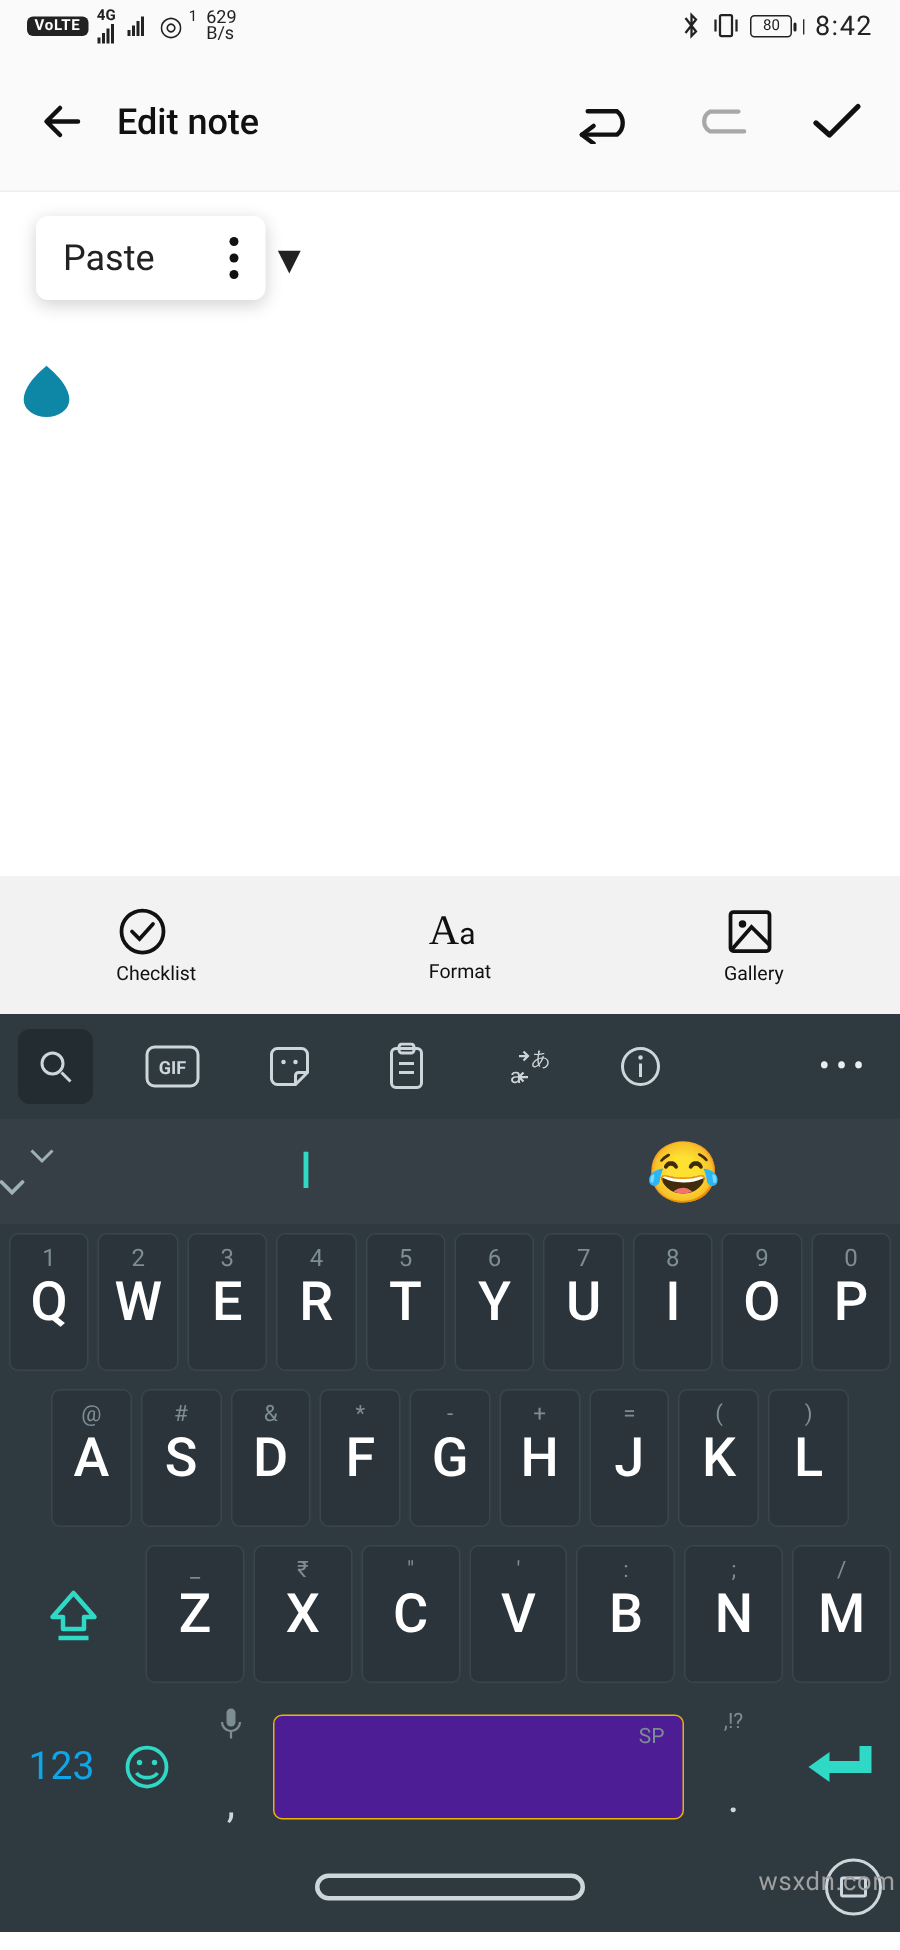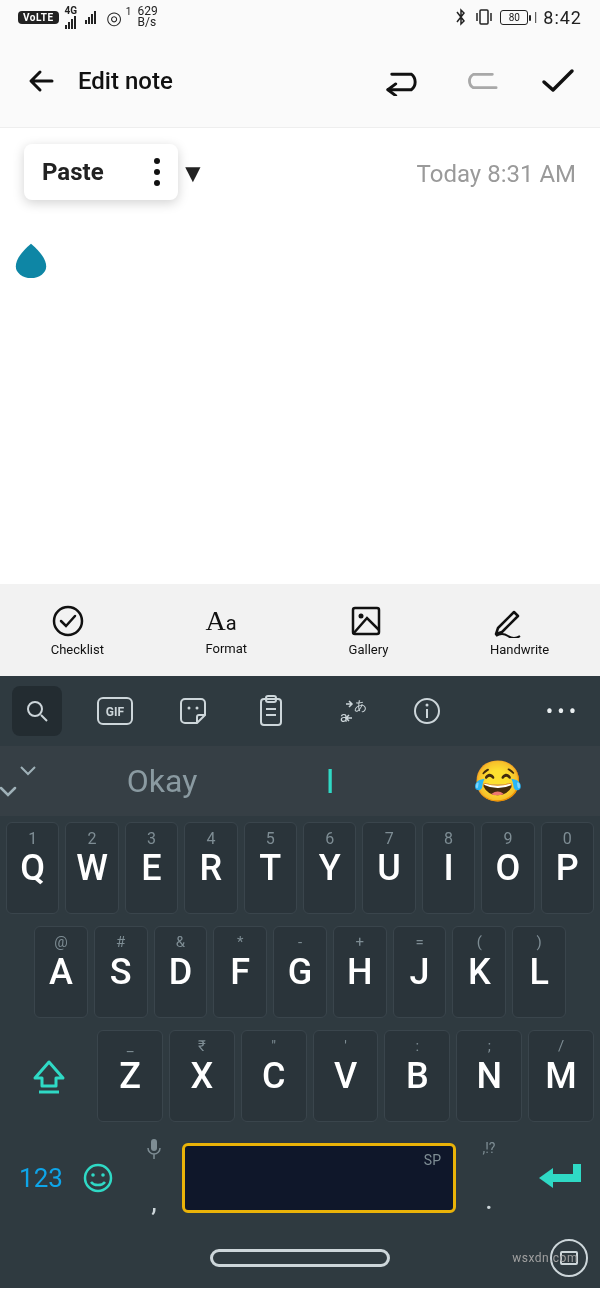--- a/index.html
+++ b/index.html
@@ -24,21 +24,21 @@
   .app-bar{height:94px;background:#fafafa;display:flex;align-items:center;padding:0 24px;gap:18px;border-bottom:1px solid #eee;}
   .app-title{font-size:24px;font-weight:500;color:#111;}
   .app-actions{margin-left:auto;display:flex;gap:42px;}
   .ic{width:36px;height:36px;display:flex;align-items:center;justify-content:center;}
   svg{display:block}
 
   
   .note-body{position:relative;padding:30px 24px 0 24px;height:456px;background:#fff;}
   .category-row{display:flex;align-items:center;font-size:26px;color:#222;}
   .timestamp{margin-left:auto;color:#9a9a9a;font-size:24px;}
-  .context-menu{position:absolute;top:16px;left:24px;background:#fff;border-radius:8px;box-shadow:0 3px 12px rgba(0,0,0,.18);display:flex;align-items:center;padding:14px 18px;gap:50px;font-weight:bold;}
+  .context-menu{position:absolute;top:16px;left:24px;background:#fff;border-radius:8px;box-shadow:0 3px 12px rgba(0,0,0,.18);display:flex;align-items:center;padding:14px 18px;gap:50px;}
   .context-menu .label{font-size:24px;color:#222;}
   .dots3{display:flex;flex-direction:column;gap:5px;}
   .dots3 span{width:6px;height:6px;background:#111;border-radius:50%;}
   .cursor-drop{position:absolute;top:112px;left:12px;width:38px;height:38px;}
 
   
   .note-toolbar{height:92px;background:#f2f2f2;display:flex;justify-content:space-around;align-items:center;}
   .tool{display:flex;flex-direction:column;align-items:flex-start;gap:4px;color:#111;}
   .tool .lbl{font-size:13px;}
 
@@ -60,31 +60,31 @@
   .key .main{font-size:36px;font-weight:500;color:#fff;}
   .row2{padding:6px 34px;}
   .key .sym{position:absolute;top:6px;font-size:15px;color:#7e8d94;}
   .row3{padding:6px 6px;align-items:center;}
   .shift, .del{flex:1.2;background:transparent;border:none;color:#2fd9c5;height:92px;display:flex;align-items:center;justify-content:center;}
   .del{font-size:28px;letter-spacing:2px;}
   .row4{display:flex;align-items:center;height:100px;padding:0 6px;gap:6px;}
   .k123{width:70px;font-size:26px;color:#0ea5e9;text-align:center;}
   .emoji-key{width:44px;font-size:30px;color:#2fd9c5;text-align:center;}
   .mic-col{width:44px;height:100%;display:flex;flex-direction:column;align-items:center;justify-content:space-between;padding:10px 0;}
-  .space{flex:1;height:70px;background:#0f172a;border:3px solid #eab308;border-radius:6px;position:relative;}
+  .space{flex:1;height:70px;background:#4c1d95;border:1px solid #eab308;border-radius:6px;position:relative;}
   .space .sp{position:absolute;top:6px;right:12px;font-size:14px;color:#7e8d94;}
   .punct{width:54px;height:100%;display:flex;flex-direction:column;align-items:center;justify-content:space-between;padding:12px 0;color:#cdd6da;font-size:20px;}
   .enter{width:72px;display:flex;align-items:center;justify-content:center;}
 
   
   .nav{height:60px;background:#2f3a40;display:flex;align-items:center;justify-content:center;gap:160px;}
   .pill{width:180px;height:18px;border:3px solid #cdd6da;border-radius:12px;}
   .kbd-circle{width:38px;height:38px;border:2.5px solid #cdd6da;border-radius:50%;display:flex;align-items:center;justify-content:center;}
   .kbd-circle .inner{width:18px;height:14px;border:2px solid #cdd6da;border-radius:2px;}
-  .watermark{position:fixed;bottom:35px;right:22px;font-size:12px;color:#a0a0a0;letter-spacing:.5px;}
+  .watermark{position:fixed;bottom:35px;right:3px;font-size:17px;color:#a0a0a0;letter-spacing:.5px;}
 </style>
 </head>
 <body>
 
 <div class="status-bar">
   <div class="status-left">
     <span class="volte-badge">VoLTE</span>
     <div style="display:flex;flex-direction:column;align-items:center;margin-left:2px;text-align:center;">
       <span class="sig-4g">4G</span>
       <div class="sig-bars">
@@ -157,21 +157,20 @@
         </svg>
     </div>
   </div>
 </div>
 
 <div class="note-body">
   <div class="category-row">
     <span style="visibility:hidden">No categ</span>
     <span style="font-weight:700;">ory</span>
     <span style="margin-left:14px;">▼</span>
-    <span class="timestamp">Today 8:31 AM</span>
   </div>
 
   <div class="context-menu">
     <span class="label">Paste</span>
     <div class="dots3">
         <span></span>
         <span></span>
         <span></span>
       </div>
   </div>
@@ -194,27 +193,20 @@
     <span class="lbl">Format</span>
   </div>
   <div class="tool">
     <svg width="34" height="34" viewBox="0 0 34 34">
         <rect x="4" y="4" width="26" height="26" rx="2" stroke="#111" stroke-width="2.5" fill="none"></rect>
         <circle cx="12" cy="12" r="2.5" fill="#111"></circle>
         <path d="M4 30 L18 14 L30 26" stroke="#111" stroke-width="2.5" fill="none"></path>
       </svg>
     <span class="lbl">Gallery</span>
   </div>
-  <div class="tool">
-    <svg width="34" height="34" viewBox="0 0 34 34">
-        <path d="M8 24 L24 8 L28 12 L12 28 L6 30 Z" stroke="#111" stroke-width="2.5" fill="none" stroke-linejoin="round"></path>
-        <path d="M6 32 Q12 28 18 32 T30 32" stroke="#111" stroke-width="2" fill="none"></path>
-      </svg>
-    <span class="lbl">Handwrite</span>
-  </div>
 </div>
 
 <div class="kbd">
   <div class="kbd-top">
     <div class="kico search">
       <svg width="26" height="26" viewBox="0 0 26 26">
           <circle cx="11" cy="11" r="7" stroke="#cdd6da" stroke-width="2" fill="none"></circle>
           <line x1="17" y1="17" x2="23" y2="23" stroke="#cdd6da" stroke-width="2"></line>
         </svg>
     </div>
@@ -262,21 +254,20 @@
     <span class="close">
       <svg width="20" height="20" viewBox="0 0 20 20">
           <path d="M3 6 L10 13 L17 6" stroke="#9fb1b8" stroke-width="2" fill="none"></path>
           <path d="M3 14 L10 7 L17 14" stroke="#9fb1b8" stroke-width="2" fill="none" opacity="0"></path>
           <path d="M3 13 L10 6 L17 13" stroke="#9fb1b8" stroke-width="2" fill="none" opacity="0"></path>
         </svg>
       <svg width="20" height="20" viewBox="0 0 20 20" style="margin-left:-20px">
           <path d="M3 7 L10 14 L17 7" stroke="#9fb1b8" stroke-width="2.5" fill="none" stroke-linecap="round"></path>
         </svg>
     </span>
-    <span class="sug-word">Okay</span>
     <span class="sug-word sug-mid">I</span>
     <span class="sug-word" style="font-size:40px;">😂</span>
   </div>
 
   <div class="krow" id="krow1">
       <div class="key">
         <span class="num">1</span>
         <span class="main">Q</span>
       </div>
       <div class="key">

